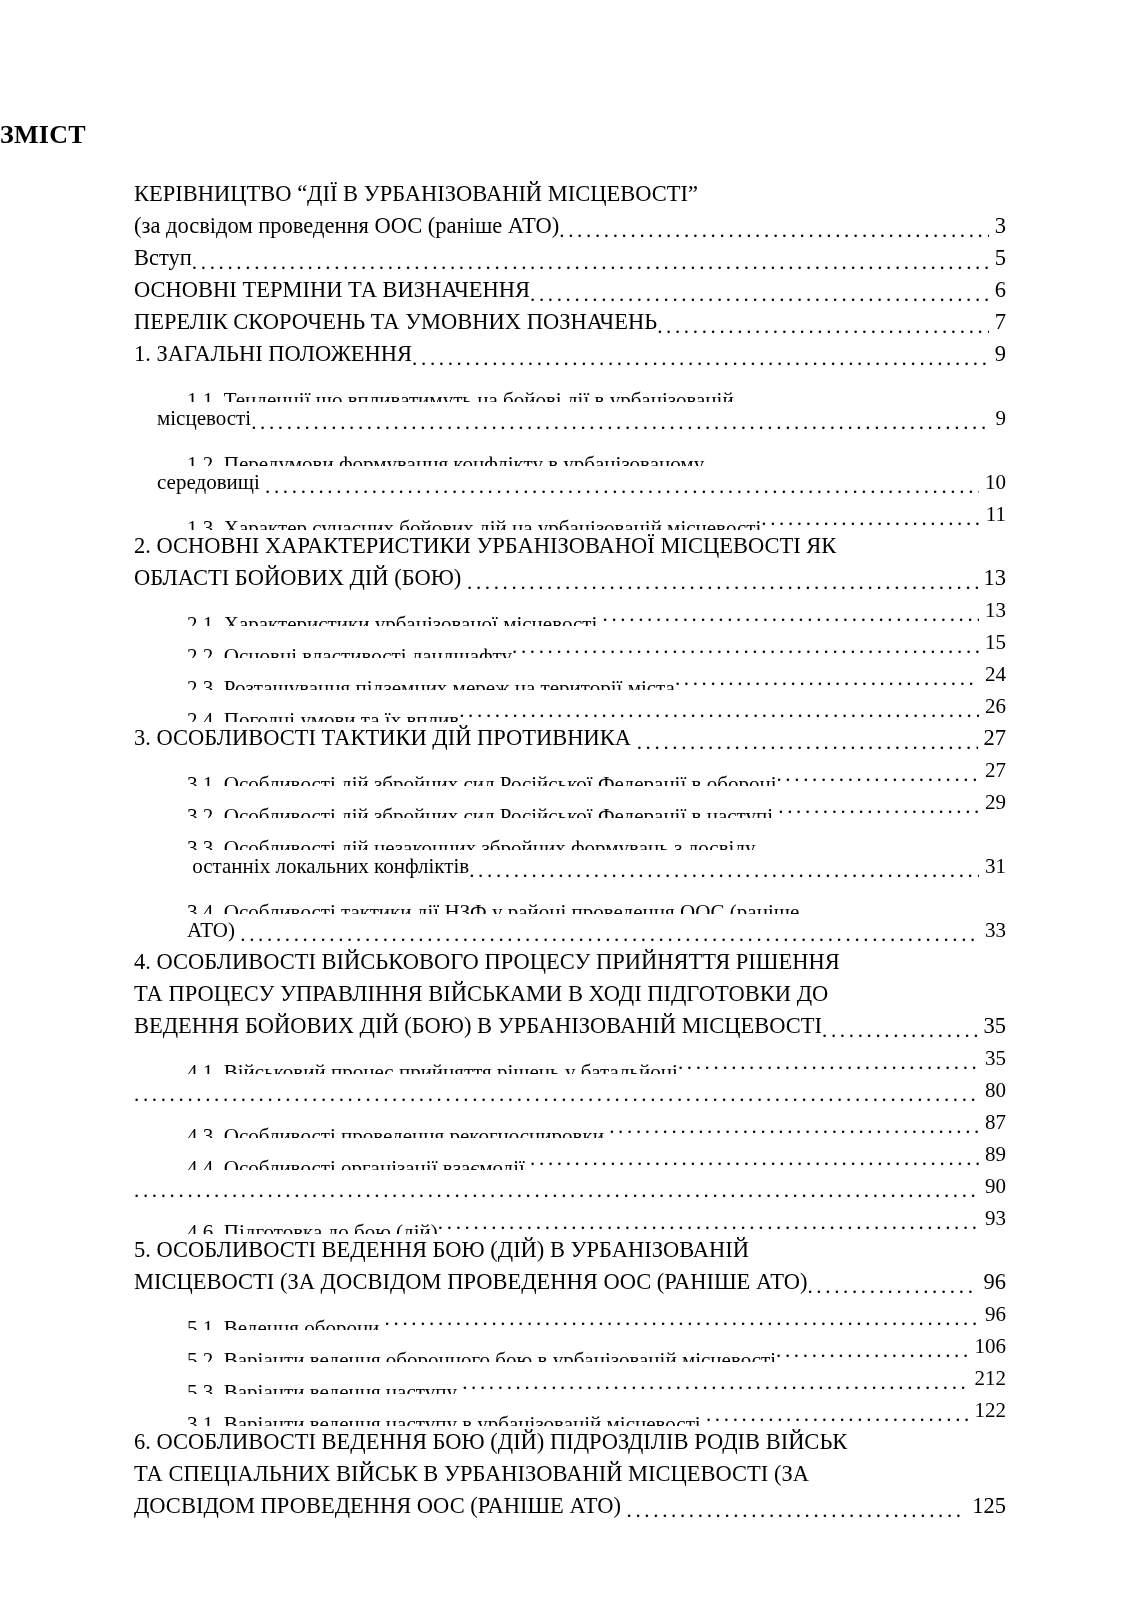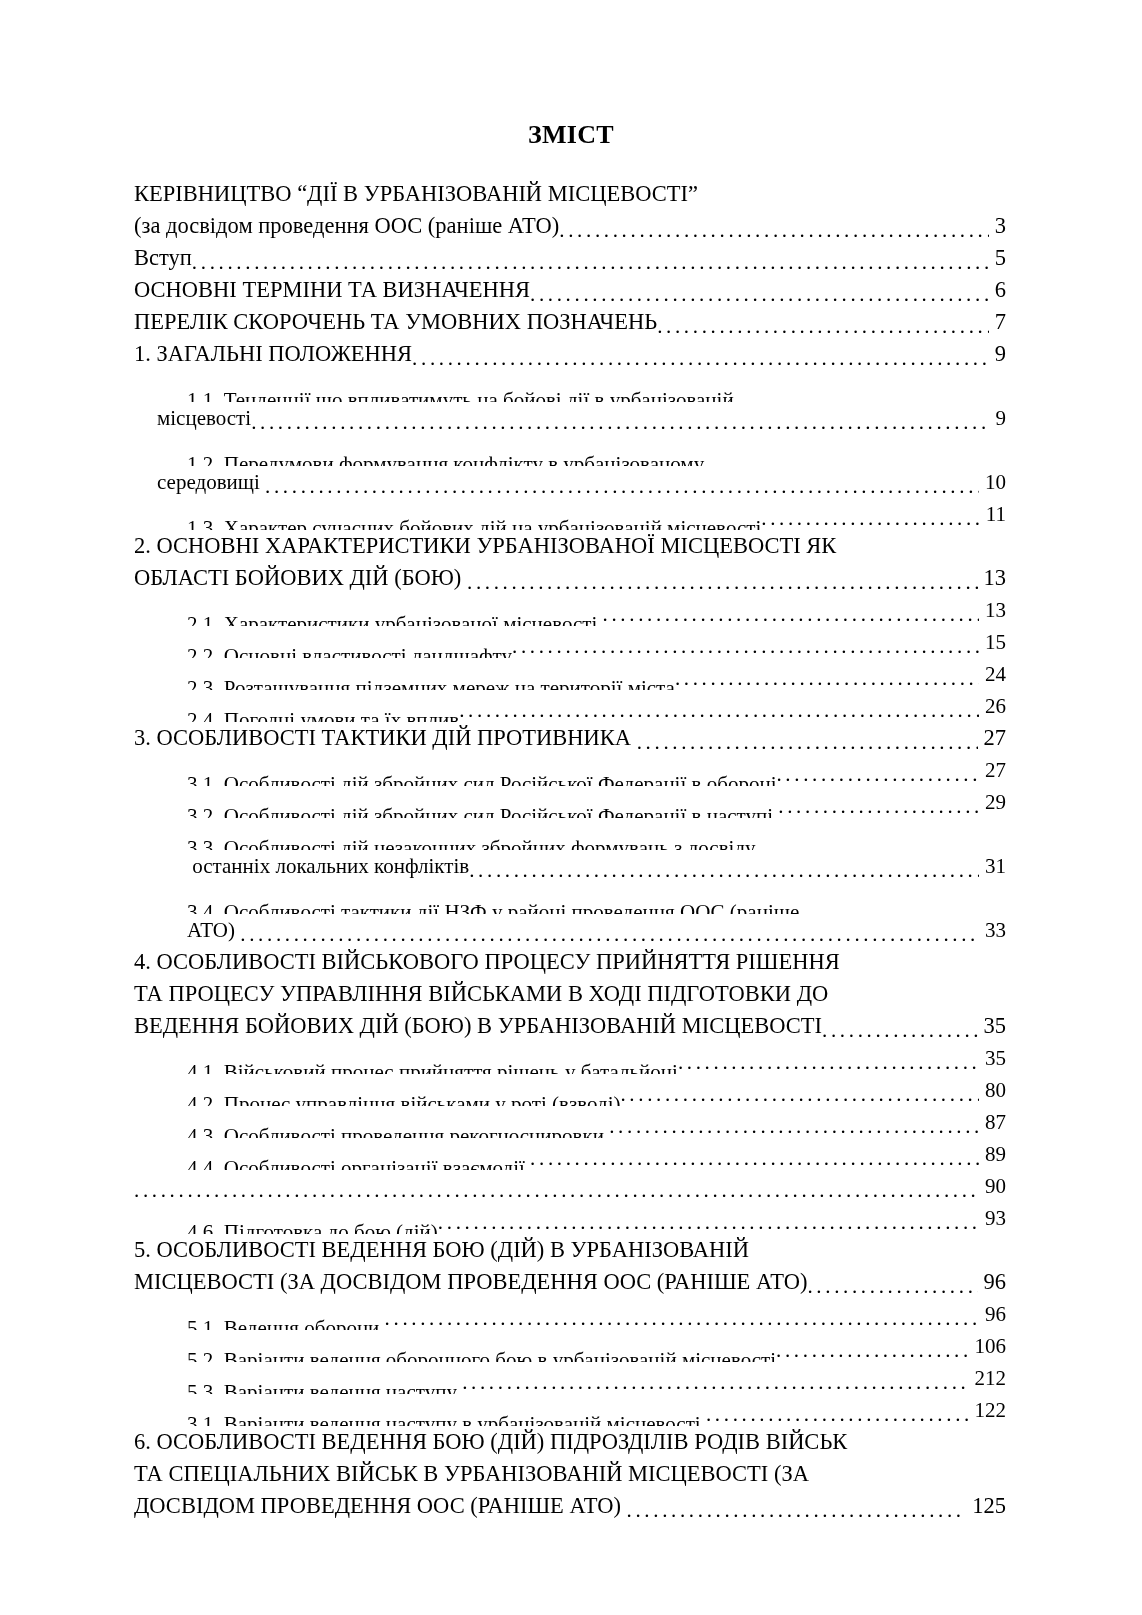--- a/index.html
+++ b/index.html
@@ -23,21 +23,20 @@
     box-sizing: border-box;
     background: #ffffff;
     overflow: hidden;
   }
 
   .doc-title {
     position: absolute;
     top: 122px;
     left: 0;
     width: 1142px;
-    text-align: center;
     font-size: 26px;
     font-weight: bold;
     letter-spacing: 0.3px;
     line-height: 1;
   }
 
   .toc {
     position: absolute;
     top: 178px;
     left: 134px;
@@ -298,21 +297,20 @@
       </div>
       <div class="toc-entry lvl1">
         <div class="toc-line">
           <span class="txt indent-first">4.1. Військовий процес прийняття рішень у батальйоні</span>
           <span class="leader"></span>
           <span class="page-num">35</span>
         </div>
       </div>
       <div class="toc-entry lvl1">
         <div class="toc-line">
-          <span class="txt indent-first">4.2. Процес управління військами у роті (взводі)</span>
           <span class="leader"></span>
           <span class="page-num">80</span>
         </div>
       </div>
       <div class="toc-entry lvl1">
         <div class="toc-line">
           <span class="txt indent-first">4.3. Особливості проведення рекогносцировки </span>
           <span class="leader"></span>
           <span class="page-num">87</span>
         </div>

